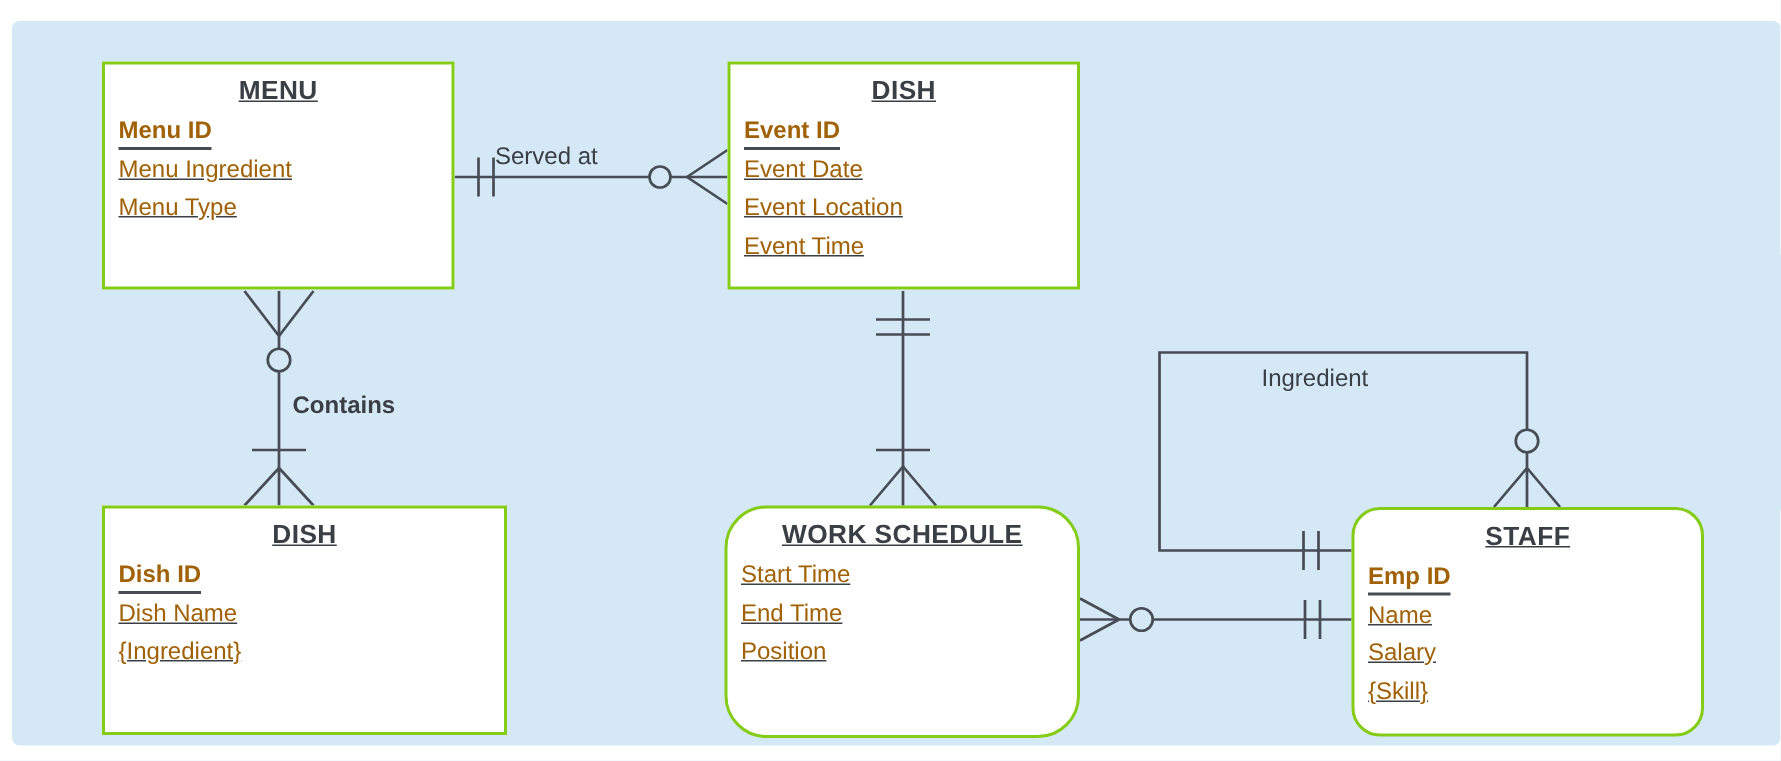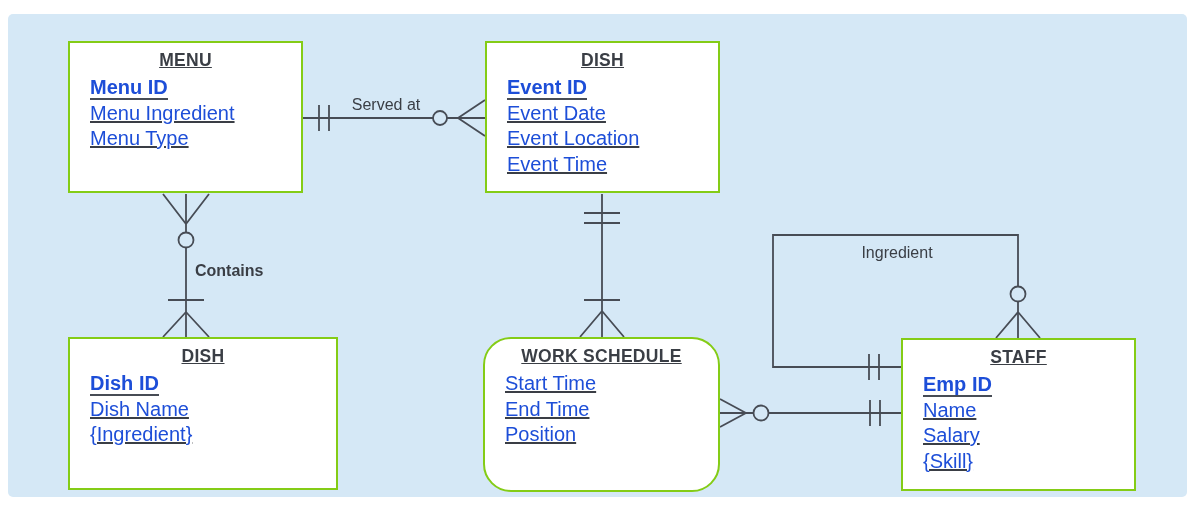--- a/index.html
+++ b/index.html
@@ -44,40 +44,40 @@
   .entity-title {
     margin-top: 7px;
     margin-bottom: 4px;
     text-align: center;
     font-size: 17.5px;
     font-weight: bold;
     letter-spacing: 0.3px;
     color: #3a3e45;
   }
   .attr {
-    padding-left: 20px;
-    font-size: 20px;
+    padding-left: 9px;
+    font-size: 16px;
     line-height: 25.5px;
     white-space: nowrap;
-    color: #1d4ed8;
+    color: #a16207;
   }
   .pk {
     display: inline-block;
     font-weight: bold;
     line-height: 19px;
     padding-bottom: 1px;
     border-bottom: 2px solid #474c55;
   }
   .rel-label {
     position: absolute;
     font-size: 16px;
     color: #3a3e45;
     white-space: nowrap;
   }
-  .center { text-align: center; }
+  .center { text-align: left; }
 </style>
 </head>
 <body>
 
 <div class="stage">
 
   <div class="panel"></div>
 
   <svg class="connectors" width="1187" height="507" viewBox="0 0 1187 507" stroke="#474c55" stroke-width="1.8" fill="none">
 
@@ -144,21 +144,21 @@
     <div class="attr">{Ingredient}</div>
   </div>
 
   <div class="entity rounded" style="left:483px; top:337px; width:237px; height:155px;">
     <div class="entity-title">WORK SCHEDULE</div>
     <div class="attr">Start Time</div>
     <div class="attr">End Time</div>
     <div class="attr">Position</div>
   </div>
 
-  <div class="entity" style="left:901px; top:338px; width:235px; height:153px;">
+  <div class="entity" style="left:901px; top:338px; width:235px; height:153px;border-radius:19px;">
     <div class="entity-title">STAFF</div>
     <div class="attr"><span class="pk">Emp ID</span></div>
     <div class="attr">Name</div>
     <div class="attr">Salary</div>
     <div class="attr">{Skill}</div>
   </div>
 
   <div class="rel-label center" style="left:330px; top:96px; width:112px;">Served at</div>
 
   <div class="rel-label" style="left:195px; top:262px;font-weight:bold;">Contains</div>

